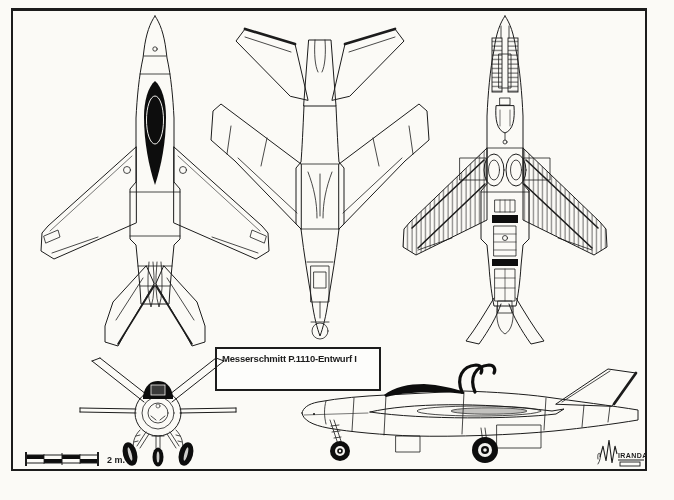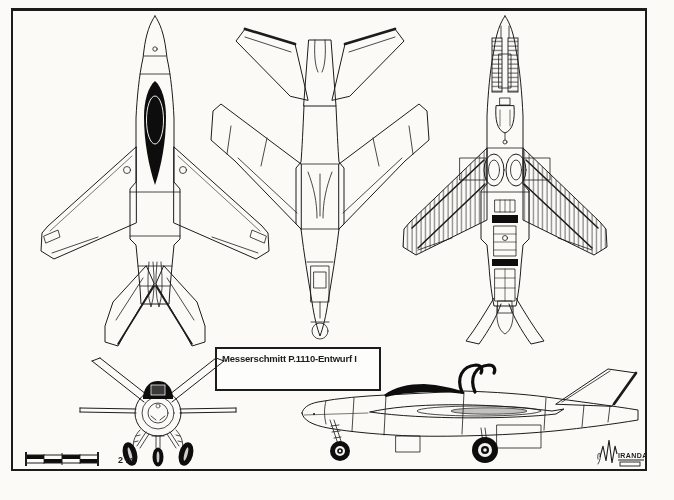--- a/index.html
+++ b/index.html
@@ -26,21 +26,21 @@
   .ink{fill:var(--canopy,#0d0d0d);stroke:none;}
   .inkline{fill:none;stroke:var(--canopy,#0d0d0d);}
   .whiteln{fill:none;stroke:#f2f1ee;stroke-width:1;}
   .titlebox{
     position:absolute;left:215px;top:347px;width:166px;height:44px;
     border:2px solid var(--ink,#1c1c1c);background:#fdfdfb;
     box-sizing:border-box;display:flex;flex-direction:column;
     padding:5px 5px 4px 5px;
   }
   .titlebox .t{font-weight:bold;font-size:9.5px;letter-spacing:-0.2px;line-height:1;white-space:nowrap;}
-  .scalebar{position:absolute;left:24px;top:450px;display:flex;align-items:flex-end;gap:16px;}
+  .scalebar{position:absolute;left:24px;top:450px;display:flex;align-items:flex-end;gap:5px;}
   .scalebar .lbl{font-weight:bold;font-size:9px;line-height:1;padding-bottom:3px;}
   .signature{position:absolute;left:594px;top:437px;}
   .sig-text{font-family:"Liberation Sans",sans-serif;font-weight:bold;font-size:7px;letter-spacing:.4px;fill:var(--ink,#1c1c1c);}
 </style>
 </head>
 <body>
 
 <div class="stage">
 
   <div class="frame"></div>

